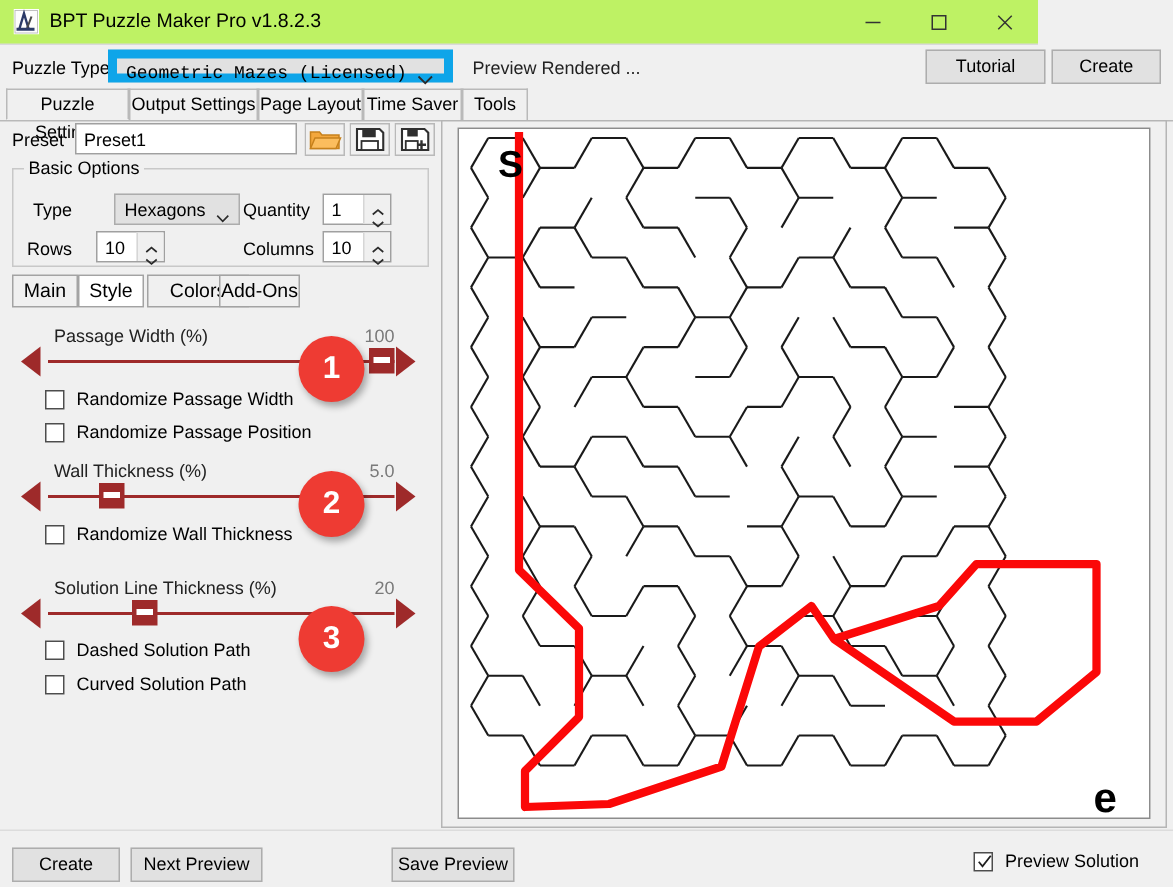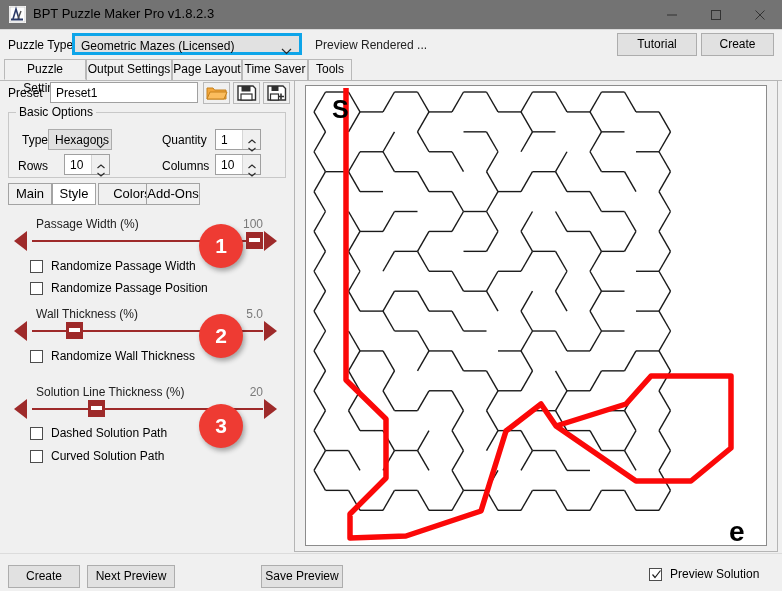--- a/index.html
+++ b/index.html
@@ -5,32 +5,32 @@
   html,body{margin:0;padding:0;}
   body{
     width:782px;height:591px;overflow:hidden;
     font-family:"Liberation Sans","DejaVu Sans",sans-serif;
     font-size:12px;color:#000;background:#f0f0f0;
     -webkit-font-smoothing:antialiased;
   }
   .app{position:relative;width:782px;height:591px;background:#f0f0f0;box-sizing:border-box;}
 
   
-  .titlebar{position:absolute;left:0;top:0;width:782px;height:29px;background:#737373;
+  .titlebar{position:absolute;left:0;top:0;width:692px;height:29px;background:#bef264;
     border-bottom:1px solid #d9d9d9;}
   .title-ico{position:absolute;left:9px;top:6px;width:17px;height:17px;}
   .title-text{position:absolute;left:33px;top:6px;font-size:13px;color:#000;white-space:nowrap;}
   .wbtn{position:absolute;top:0;width:44px;height:29px;cursor:default;}
   .wbtn svg{position:absolute;left:50%;top:50%;transform:translate(-50%,-50%);}
   #w-min{right:88px;} #w-max{right:44px;} #w-close{right:0px;}
 
   
   .ptype-label{position:absolute;left:8px;top:38px;font-size:12px;}
   .ptype-select{position:absolute;left:72px;top:33px;width:230px;height:22px;
-    background:#e1e1e1;border:3px solid #0ea5e9;box-sizing:border-box;}
+    background:#e1e1e1;border:6px solid #0ea5e9;box-sizing:border-box;font-family:Liberation Mono, monospace;}
   .ptype-select .val{position:absolute;left:6px;top:3px;font-size:12px;white-space:nowrap;}
   .ptype-select .chev{position:absolute;right:7px;top:8px;}
   .status-text{position:absolute;left:315px;top:38px;font-size:12px;color:#222;}
   .topbtn{position:absolute;top:33px;height:23px;background:#e1e1e1;border:1px solid #adadad;
     box-sizing:border-box;text-align:center;font-size:12px;line-height:21px;cursor:default;}
   #btn-tutorial{left:617px;width:80px;}
   #btn-about{left:701px;width:73px;}
 
   
   .tabstrip{position:absolute;left:0;top:59px;width:782px;height:21px;
@@ -191,21 +191,21 @@
       <rect x="8.5" y="4" width="7" height="5" fill="#2f2f2f"></rect>
       <rect x="7.5" y="12" width="8" height="6" fill="#fff" stroke="#2f2f2f" stroke-width="1.2"></rect>
       <path d="M18 11.5 v6 M15 14.5 h6" stroke="#2f2f2f" stroke-width="1.6"></path>
     </svg>
   </div>
 
   <div class="group"></div>
   <span class="group-title">Basic Options</span>
 
   <span class="fl" style="left:22px;top:133px;">Type</span>
-  <div class="combo" style="left:48px;top:129px;width:64px;height:21px;">
+  <div class="combo" style="left:76px;top:129px;width:84px;height:21px;">
     <span class="val">Hexagons</span>
     <span class="chev">
       <svg width="9" height="6" viewBox="0 0 9 6">
           <path d="M0.8 0.8 L4.5 4.5 L8.2 0.8" stroke="#2b2b2b" stroke-width="1.1" fill="none"></path>
         </svg>
     </span>
   </div>
 
   <span class="fl" style="left:162px;top:133px;">Quantity</span>
   <div class="spin" style="left:215px;top:129px;width:46px;">

